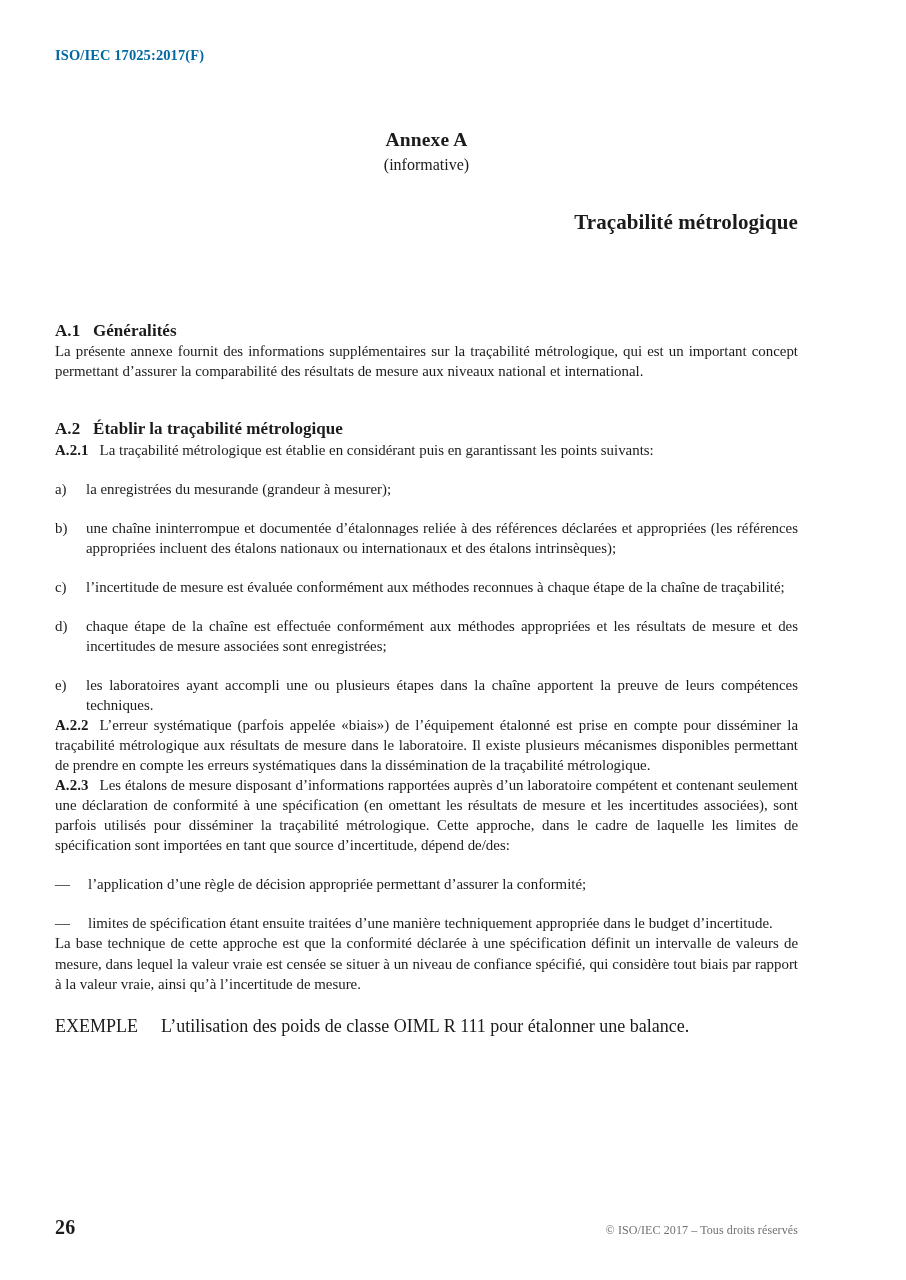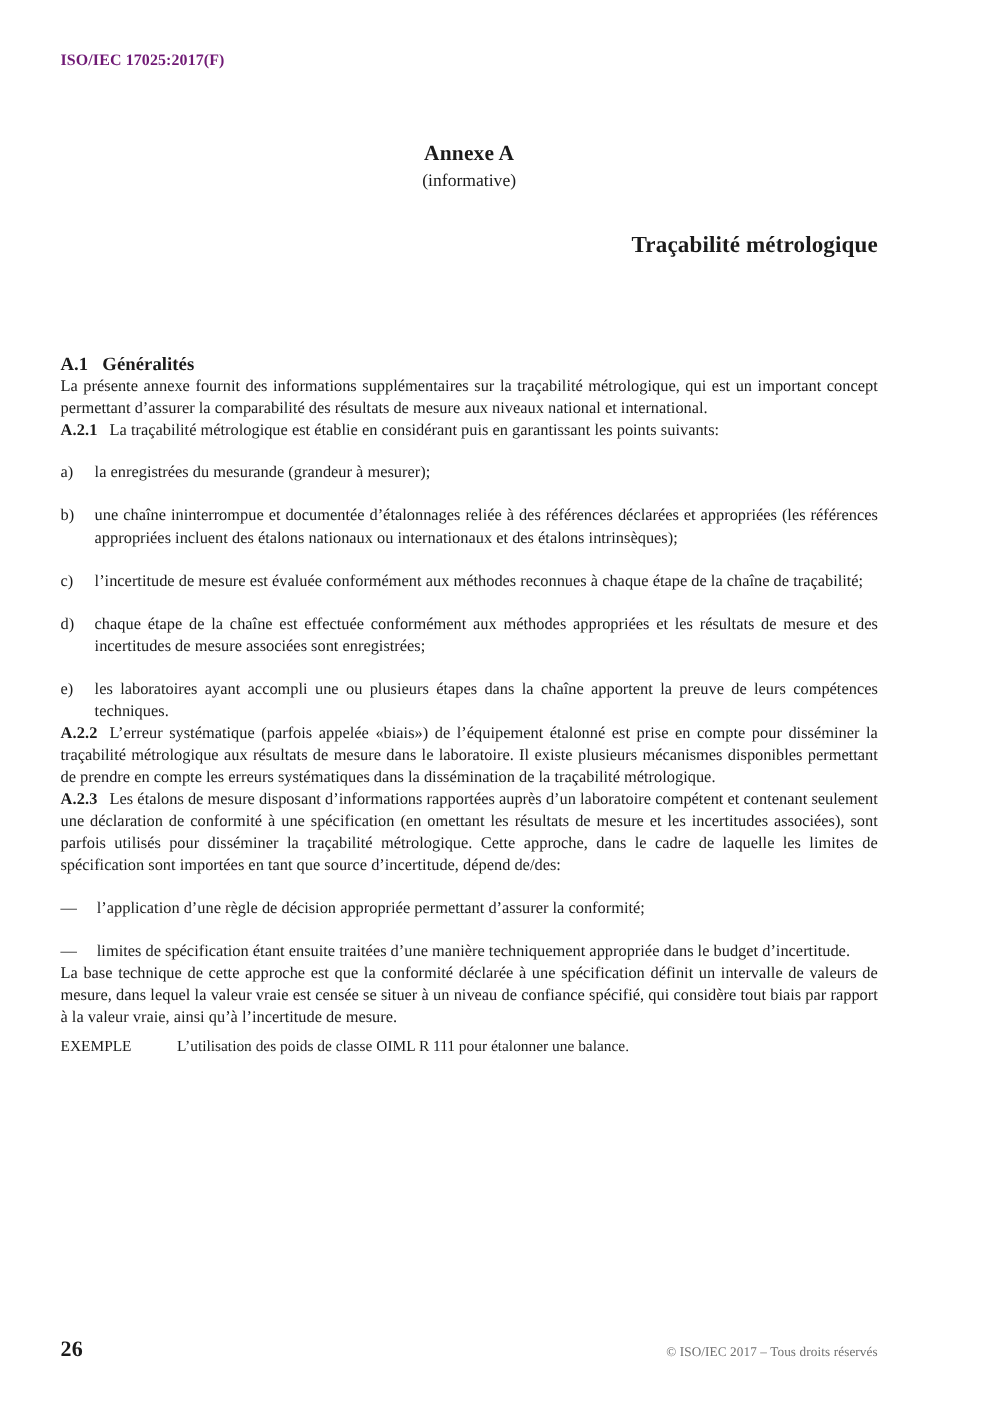--- a/index.html
+++ b/index.html
@@ -28,21 +28,21 @@
 
   
   .running-header {
     position: absolute;
     top: 47px;
     left: 55px;
     width: 743px;
     font-size: 14.5px;
     font-weight: bold;
     letter-spacing: 0.1px;
-    color: #701a75;
+    color: #0369a1;
     line-height: 1.2;
   }
 
   
   .content {
     position: absolute;
     top: 128px;
     left: 55px;
     width: 743px;
   }
@@ -133,23 +133,23 @@
     width: 28px;
   }
   ul.dash-list > li { padding-left: 33px; }
   ul.letter-list { margin-top: 0; }
   ul.dash-list   { margin-top: 0; }
 
   .list-first { margin-top: 19px; }
 
   
   .example-note {
-    font-size: 14px;
+    font-size: 18px;
     line-height: 1.35;
-    margin-top: 8px;
+    margin-top: 20px;
     text-align: left;
   }
   .example-note .ex-label {
     display: inline-block;
     width: 106px;
   }
 
   
   .footer {
     position: absolute;
@@ -186,20 +186,23 @@
       <div class="annex-kind">(informative)</div>
       <div class="annex-subject">Traçabilité métrologique</div>
     </div>
 
     <h2 class="clause-heading h-a1">
       <span class="num">A.1</span><span>Généralités</span>
     </h2>
 
     <p class="body p-after-head">La présente annexe fournit des informations supplémentaires sur la traçabilité métrologique, qui est un important concept permettant d’assurer la comparabilité des résultats de mesure aux niveaux national et international.</p>
 
+    <h2 class="clause-heading h-a2">
+      <span class="num">A.2</span><span>Établir la traçabilité métrologique</span>
+    </h2>
 
     <p class="body p-after-head">
       <span class="numlabel">A.2.1</span><span class="numlabel-sp"></span><span>La traçabilité métrologique est établie en considérant puis en garantissant les points suivants:</span>
     </p>
 
     <ul class="letter-list list-first">
       <li>
         <span class="marker">a)</span><span>la enregistrées du mesurande (grandeur à mesurer);</span>
       </li>
       <li>

